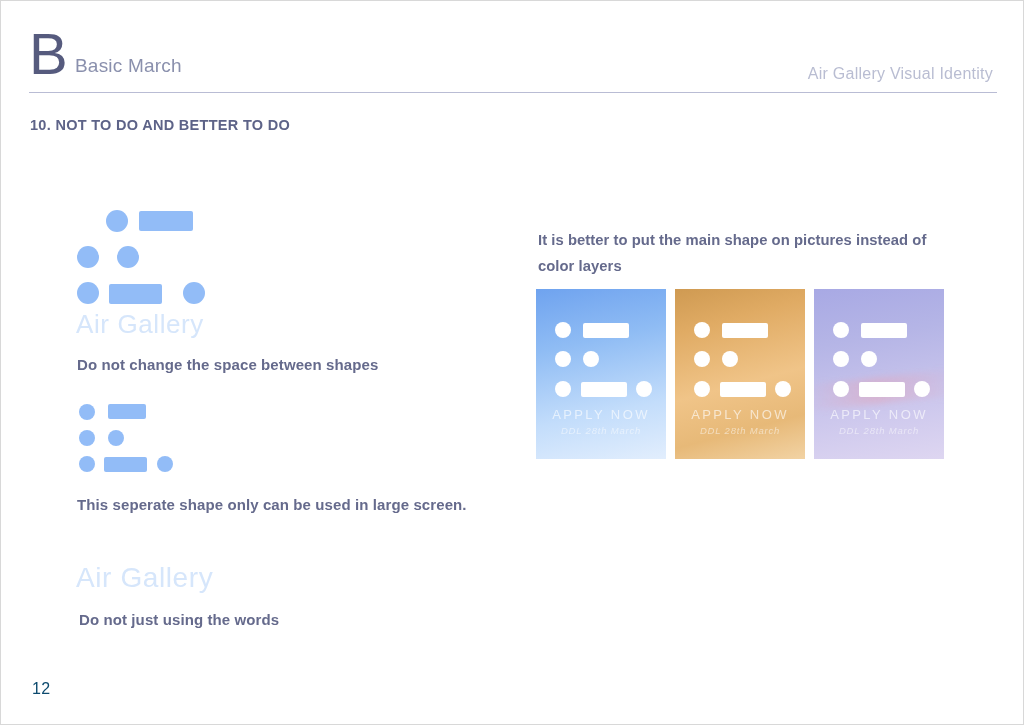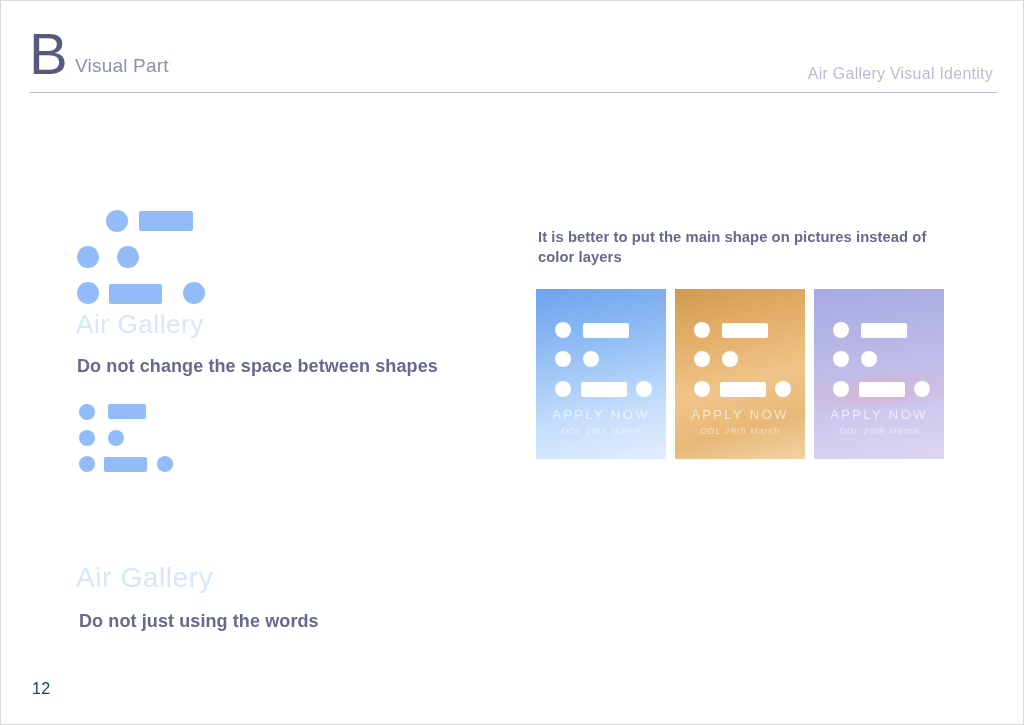--- a/index.html
+++ b/index.html
@@ -121,21 +121,21 @@
     font-weight: 400;
     color: #d6e6fb;
     letter-spacing: 0.6px;
     white-space: nowrap;
   }
   #wordmark-1 { left: 75px; top: 284px; }
   #wordmark-2 { left: 75px; top: 537px; font-size: 28px; }
 
   .caption {
     position: absolute;
-    font-size: 18px;
+    font-size: 15px;
     font-weight: 700;
     color: #656a8c;
     letter-spacing: 0.1px;
     white-space: nowrap;
   }
   #caption-1 { left: 76px; top: 331px; }
   #caption-2 { left: 76px; top: 471px; }
   #caption-3 { left: 78px; top: 586px; }
 
   
@@ -147,21 +147,21 @@
     height: 725px;
   }
   .right-heading {
     position: absolute;
     left: 537px;
     top: 226px;
     width: 410px;
     font-size: 14.8px;
     font-weight: 700;
     color: #656a8c;
-    line-height: 20px;
+    line-height: 26px;
     letter-spacing: 0.05px;
   }
 
   .cards {
     position: absolute;
     left: 535px;
     top: 288px;
     width: 412px;
     height: 144px;
   }
@@ -240,25 +240,26 @@
     letter-spacing: 0.4px;
   }
 </style>
 </head>
 <body>
 
 <div class="page">
 
   <div class="header">
     <div class="header-letter">B</div>
-    <div class="header-title">Visual Part</div>
+    <div class="header-title">Basic March</div>
     <div class="header-right">Air Gallery Visual Identity</div>
     <div class="header-rule"></div>
   </div>
 
+  <div class="section-title">10. NOT TO DO AND BETTER TO DO</div>
 
   <div class="left-col">
 
     <div class="shape-group" id="shape-group-1">
       <div class="dot" style="left:29px;  top:0px;"></div>
       <div class="bar" style="left:62px;  top:1px; width:54px;"></div>
       <div class="dot" style="left:0px;   top:36px;"></div>
       <div class="dot" style="left:40px;  top:36px;"></div>
       <div class="dot" style="left:0px;   top:72px;"></div>
       <div class="bar" style="left:32px;  top:74px; width:53px;"></div>
@@ -272,20 +273,21 @@
     <div class="shape-group" id="shape-group-2">
       <div class="dot" style="left:0px;  top:0px;"></div>
       <div class="bar" style="left:29px; top:0px; width:38px;"></div>
       <div class="dot" style="left:0px;  top:26px;"></div>
       <div class="dot" style="left:29px; top:26px;"></div>
       <div class="dot" style="left:0px;  top:52px;"></div>
       <div class="bar" style="left:25px; top:53px; width:43px;"></div>
       <div class="dot" style="left:78px; top:52px;"></div>
     </div>
 
+    <div class="caption" id="caption-2">This seperate shape only can be used in large screen.</div>
 
     <div class="wordmark" id="wordmark-2">Air Gallery</div>
 
     <div class="caption" id="caption-3">Do not just using the words</div>
   </div>
 
   <div class="right-col">
 
     <div class="right-heading">It is better to put the main shape on pictures instead of color layers</div>
 

